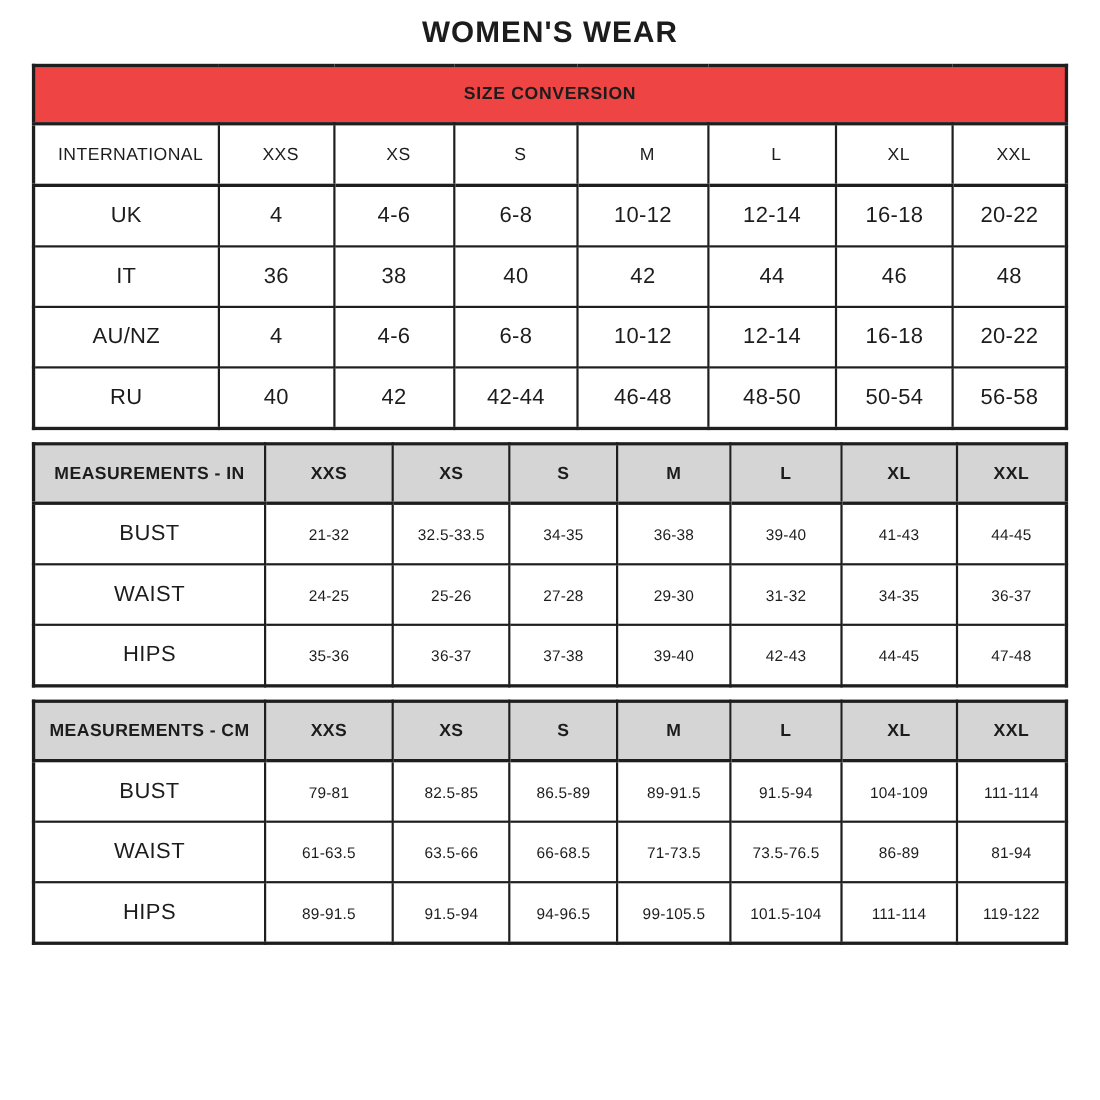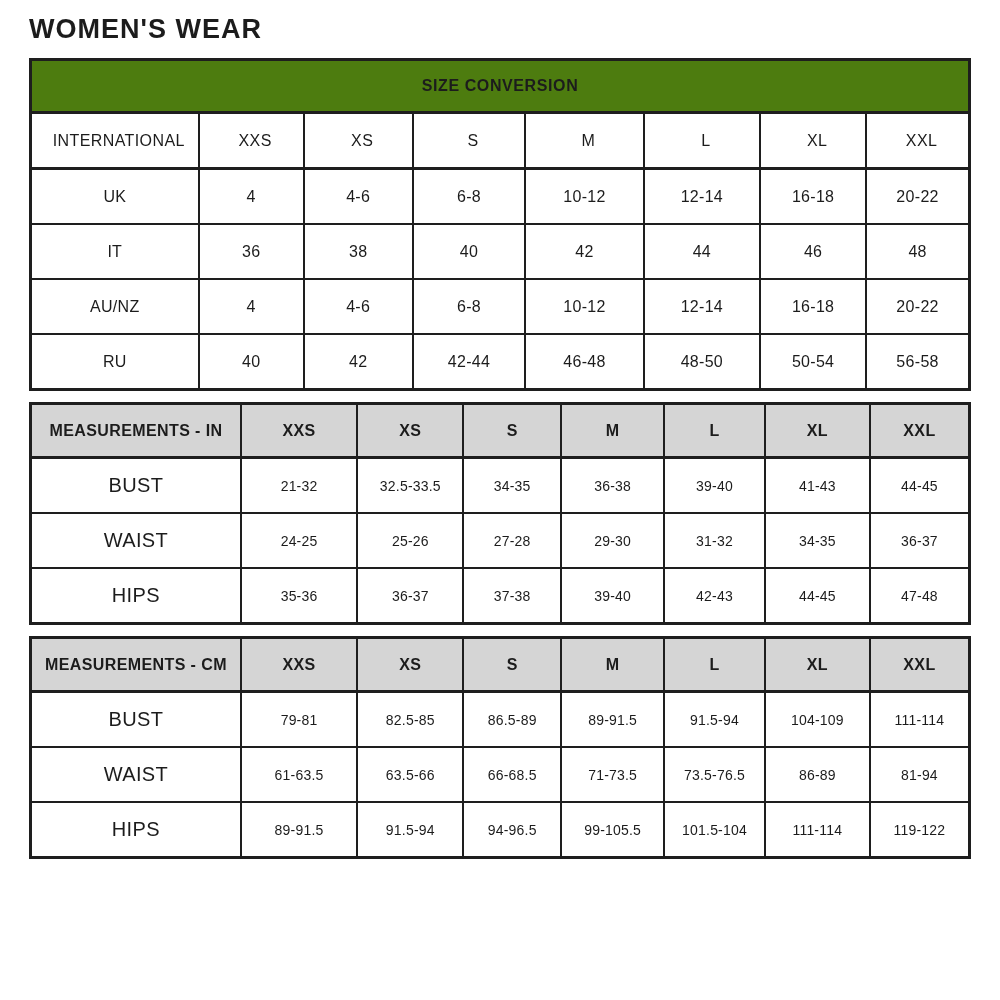--- a/index.html
+++ b/index.html
@@ -10,20 +10,21 @@
     color: #1c1c1c;
   }
   .page {
     width: 1000px;
     height: 1000px;
     box-sizing: border-box;
     padding: 12px 29px 16px 29px;
     background: #ffffff;
   }
   .page-title {
+    text-align: center;
     font-size: 27px;
     font-weight: 700;
     letter-spacing: 1px;
     margin: 2px 0 13px 0;
   }
   table {
     width: 100%;
     border-collapse: collapse;
     table-layout: fixed;
     margin: 0 0 11px 0;
@@ -32,35 +33,35 @@
   td {
     border: 2px solid #1e1e1e;
     text-align: center;
     vertical-align: middle;
     padding: 0 4px;
     overflow: hidden;
     white-space: nowrap;
   }
   
   .sc-banner td {
-    background: #4d7c0f;
+    background: #ef4444;
     height: 50px;
     font-weight: 700;
     font-size: 16px;
     letter-spacing: 0.6px;
     border-bottom: 3px solid #1e1e1e;
   }
   .sc-head td {
     height: 53px;
     font-size: 16px;
     letter-spacing: 0.4px;
     border-bottom: 3px solid #1e1e1e;
     padding-left: 12px;
   }
-  .sc-row td { height: 53px; font-size: 16px; letter-spacing: 0.3px; }
+  .sc-row td { height: 53px; font-size: 20px; letter-spacing: 0.3px; }
   
   .m-head td {
     background: #d5d5d5;
     height: 51px;
     font-weight: 700;
     font-size: 16px;
     letter-spacing: 0.4px;
     border-bottom: 3px solid #1e1e1e;
   }
   .m-row td { height: 53px; font-size: 14px; letter-spacing: 0.2px; }

